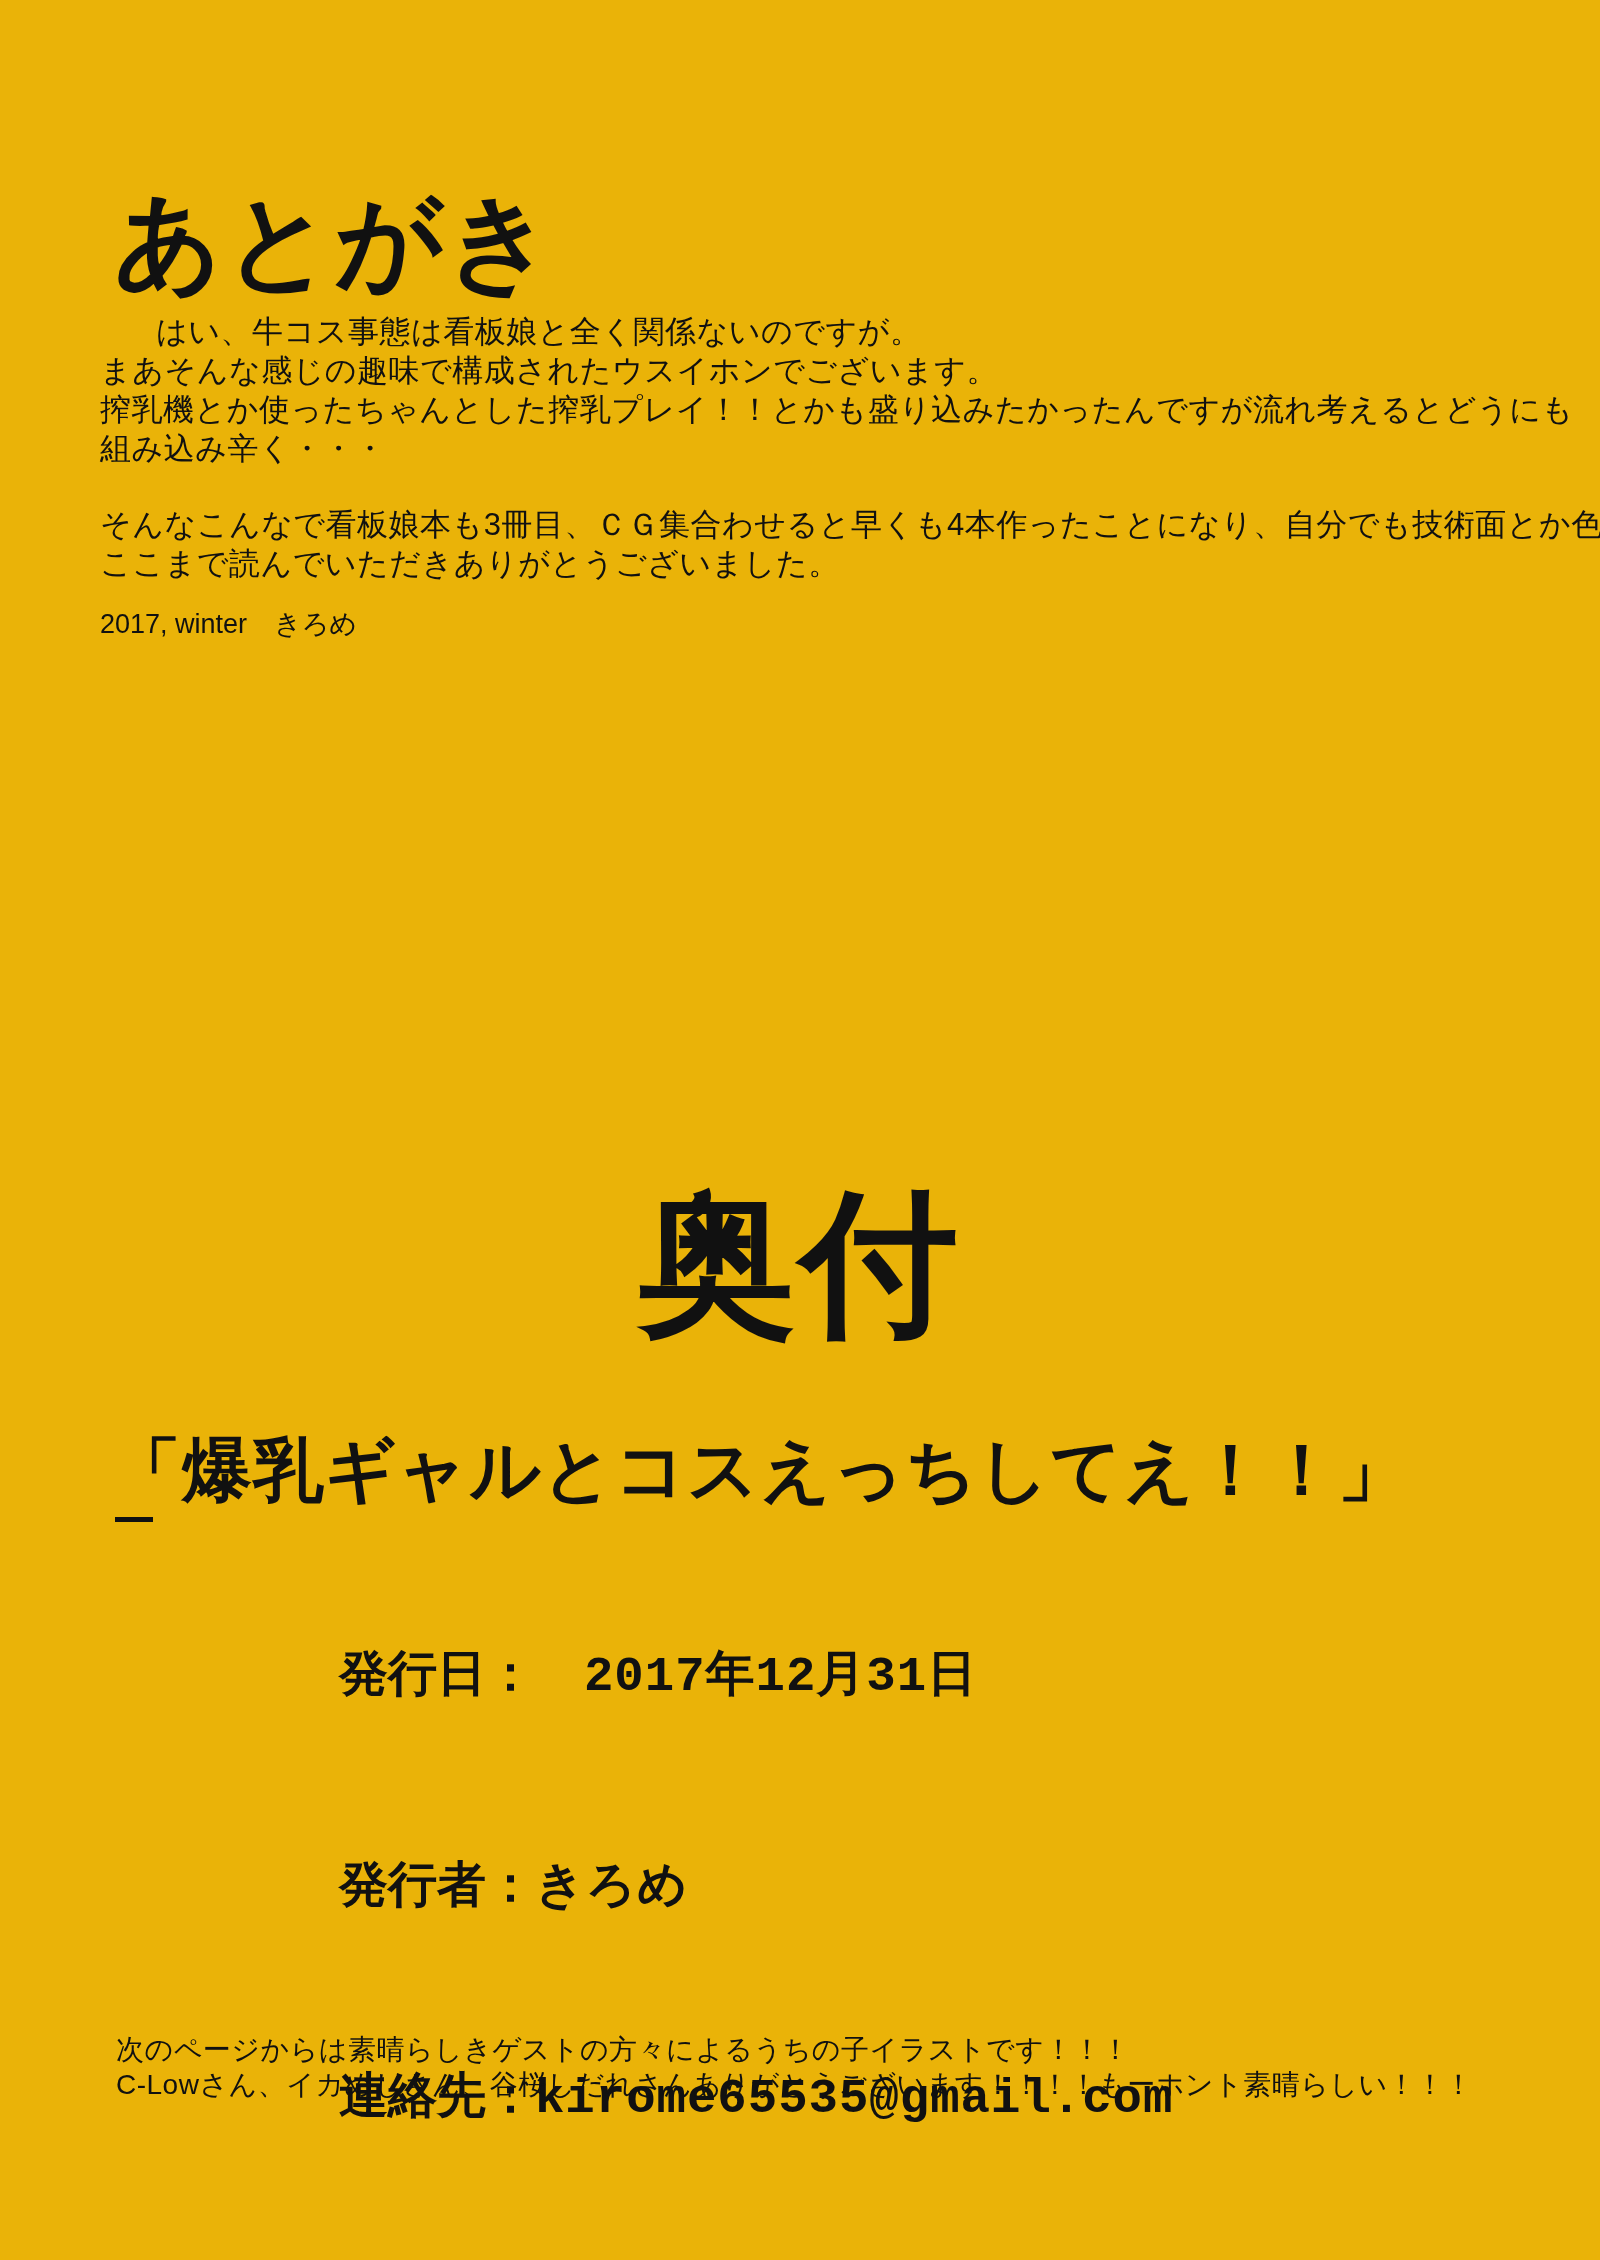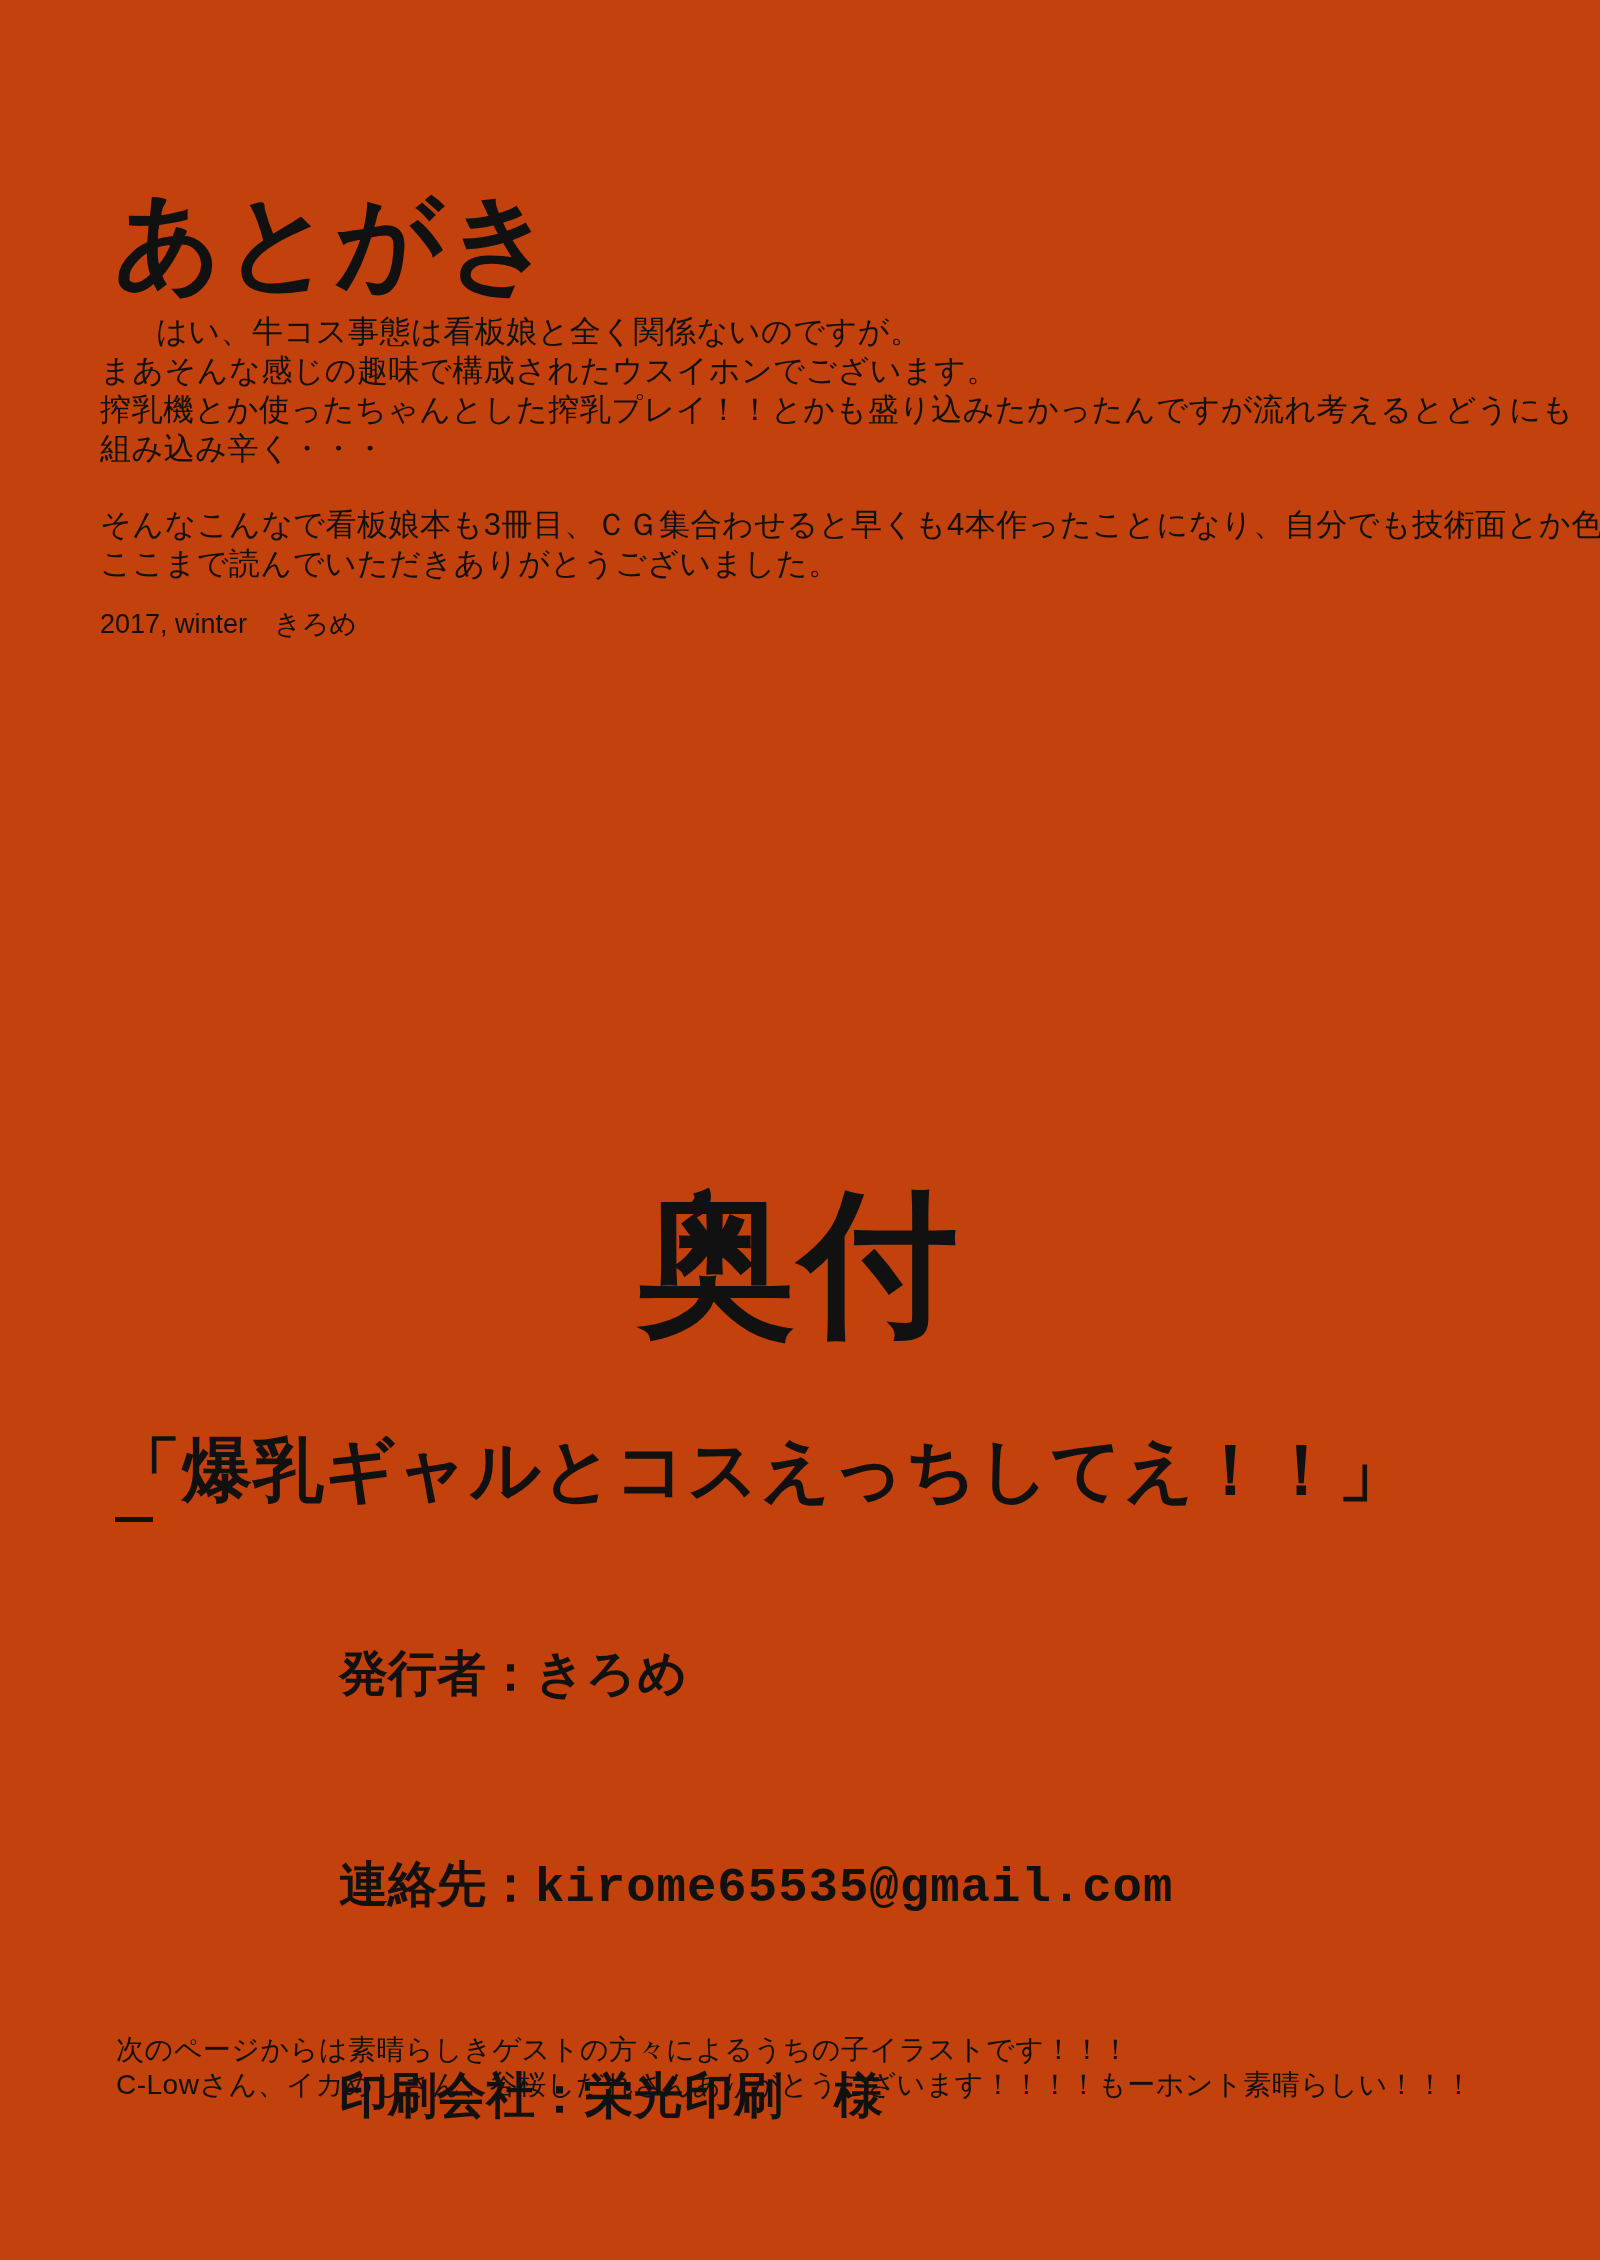--- a/index.html
+++ b/index.html
@@ -5,21 +5,21 @@
   html, body {
     margin: 0;
     padding: 0;
     background: #e8e8e8;
   }
   .page {
     position: relative;
     width: 1600px;
     height: 2260px;
     margin: 0 auto;
-    background: #c2410c;
+    background: #eab308;
     color: #111111;
     font-family: "Liberation Sans", "DejaVu Sans", sans-serif;
     overflow: hidden;
   }
 
   
   .afterword {
     position: absolute;
     top: 188px;
     left: 100px;
@@ -137,20 +137,23 @@
 
   <section class="colophon">
     <h1 class="colophon-heading">奥付</h1>
 
     <div class="book-title-row">
       <span class="book-title">「爆乳ギャルとコスえっちしてえ！！」<span class="bracket-underline" style="position:absolute;"></span></span>
     </div>
 
     <div class="entries">
       <div class="entry">
+        <span class="label">発行日：　</span><span class="val">2017年12月31日</span>
+      </div>
+      <div class="entry">
         <span class="label">発行者：</span><span class="val">きろめ</span>
       </div>
       <div class="entry">
         <span class="label">連絡先：</span><span class="val">kirome65535@gmail.com</span>
       </div>
       <div class="entry">
         <span class="label">印刷会社：</span><span class="val">栄光印刷　様</span>
       </div>
 
     </div>

